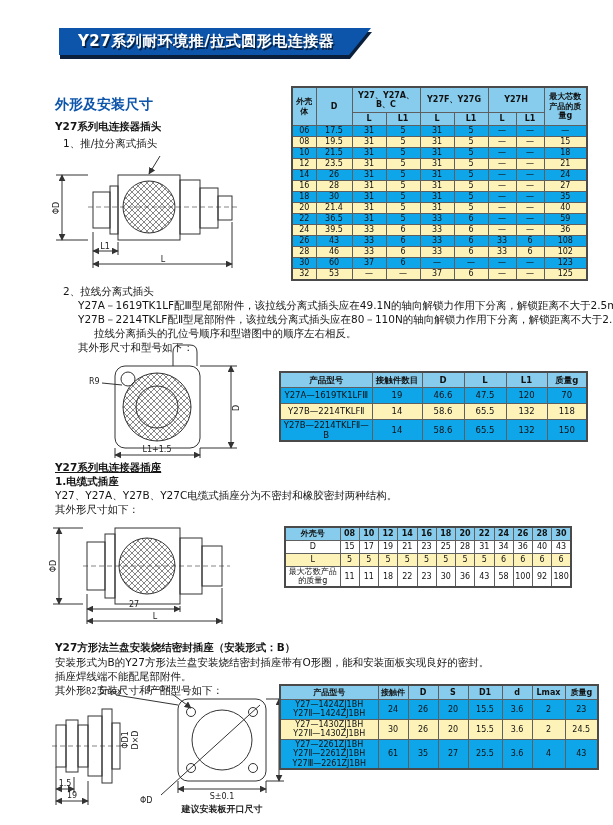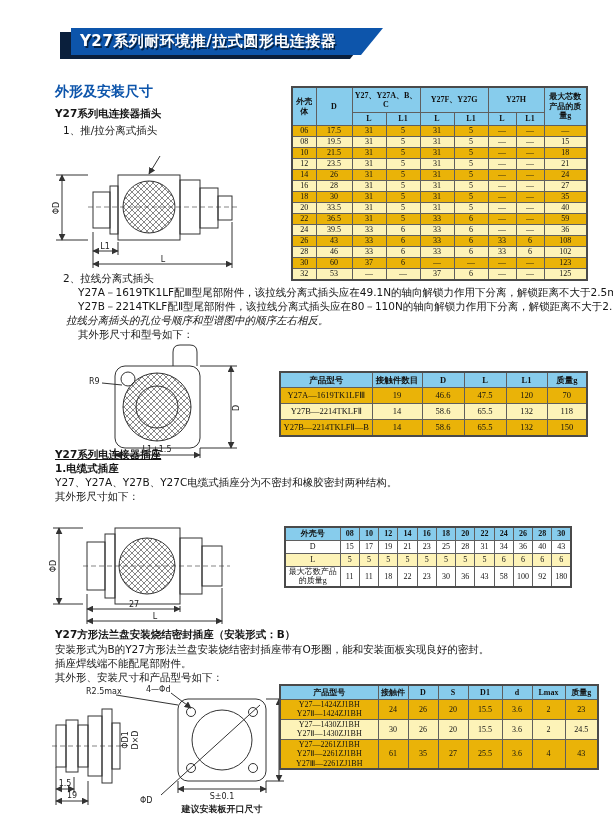--- a/index.html
+++ b/index.html
@@ -1,30 +1,30 @@
 <!DOCTYPE html>
 <html><head>
 <meta charset="utf-8">
 <style>
   html,body{margin:0;padding:0;background:#e8e8e8;}
   #page{position:relative;width:613px;height:825px;background:#ffffff;overflow:hidden;
         font-family:"DejaVu Sans",sans-serif;color:#111;}
-  .t{position:absolute;font-size:10.5px;white-space:nowrap;color:#151515;}
+  .t{position:absolute;font-size:10.5px;white-space:nowrap;color:#151515;margin-top:13px;}
   .bold{font-weight:bold;}
   .blue{color:#0d55ab;}
   
   #banner{position:absolute;left:55px;top:28px;width:312px;height:27px;}
   #banner .shadow{position:absolute;left:5px;top:4px;width:100%;height:100%;background:#0a1f3c;
         clip-path:polygon(0 0,100% 0,calc(100% - 22px) 100%,0 100%);}
-  #banner .face{position:absolute;left:16px;top:0;width:100%;height:100%;background:#0d55ab;
+  #banner .face{position:absolute;left:4px;top:0;width:100%;height:100%;background:#0d55ab;
         clip-path:polygon(0 0,100% 0,calc(100% - 22px) 100%,0 100%);
-        color:#fff;font-weight:bold;font-size:15px;line-height:27px;padding-left:9px;box-sizing:border-box;
+        color:#fff;font-weight:bold;font-size:15px;line-height:27px;padding-left:19px;box-sizing:border-box;
         letter-spacing:.5px;text-shadow:1.5px 1.5px 0 rgba(0,0,0,.6);}
   
-  table{border-collapse:collapse;table-layout:fixed;position:absolute;background:#eab308;font-family:Liberation Serif, serif;}
+  table{border-collapse:collapse;table-layout:fixed;position:absolute;background:#0ea5e9;}
   .tbl{border:2px solid #4a4a4a;}
   .tbl th,.tbl td{border:1px solid #5f5f5f;font-size:8px;font-weight:normal;text-align:center;
         vertical-align:middle;padding:0 1px;line-height:1.18;word-break:break-all;white-space:pre-line;color:#111;}
   .tbl th{background:#87ccec;font-weight:bold;}
   .tbl tbody tr:nth-child(even) td{background:#fdf3b8;}
   #socket-table tbody tr:nth-child(even) td{background:#fff;}
   #socket-table tbody tr:first-child td{background:#87ccec;font-weight:bold;}
   #socket-table tbody tr:nth-child(3) td{background:#fdf3b8;}
   #main-table{left:291px;top:86px;width:295px;}
   #main-table thead tr:first-child th{height:24px;}
@@ -192,21 +192,21 @@
           <td>31</td>
           <td>5</td>
           <td>31</td>
           <td>5</td>
           <td>—</td>
           <td>—</td>
           <td>35</td>
         </tr>
         <tr>
           <td>20</td>
-          <td>33.5</td>
+          <td>21.4</td>
           <td>31</td>
           <td>5</td>
           <td>31</td>
           <td>5</td>
           <td>—</td>
           <td>—</td>
           <td>40</td>
         </tr>
         <tr>
           <td>22</td>
@@ -273,21 +273,21 @@
           <td>—</td>
           <td>—</td>
           <td>125</td>
         </tr>
       </tbody>
   </table>
 
   <div class="t" style="left:63px;top:272px;">2、拉线分离式插头</div>
   <div class="t" style="left:78px;top:286px;">Y27A－1619TK1LF配Ⅲ型尾部附件，该拉线分离式插头应在49.1N的轴向解锁力作用下分离，解锁距离不大于2.5mm。</div>
   <div class="t" style="left:78px;top:300px;">Y27B－2214TKLF配Ⅱ型尾部附件，该拉线分离式插头应在80－110N的轴向解锁力作用下分离，解锁距离不大于2.5mm。</div>
-  <div class="t" style="left:66px;top:314px;font-style:italic;">拉线分离插头的孔位号顺序和型谱图中的顺序左右相反。</div>
+  <div class="t" style="left:94px;top:314px;">拉线分离插头的孔位号顺序和型谱图中的顺序左右相反。</div>
   <div class="t" style="left:78px;top:328px;">其外形尺寸和型号如下：</div>
 
   <svg style="left:85px;top:338px;" width="190" height="122" viewBox="0 0 190 122">
     <g stroke="#333" fill="none" stroke-width="1">
       <path d="M88 28 V14 q0-7 7-7 h5"></path>
       <path d="M112 28 V14 q0-7 -7-7 h-5"></path>
       <rect x="30" y="28" width="85" height="82" rx="10"></rect>
       <circle cx="72" cy="69" r="34" fill="url(#xh)"></circle>
       <circle cx="72" cy="69" r="21"></circle>
       <circle cx="43" cy="41" r="7"></circle>

